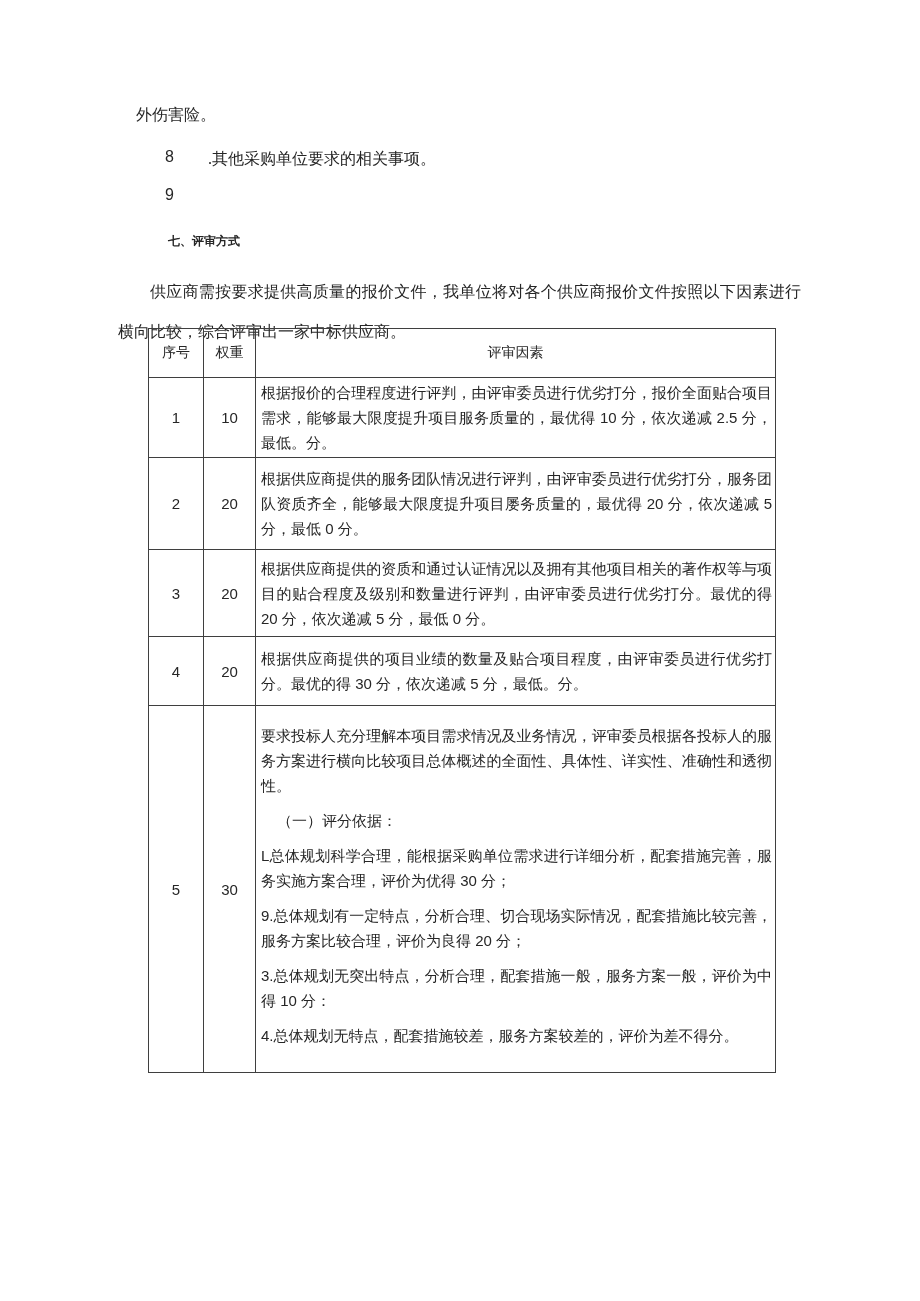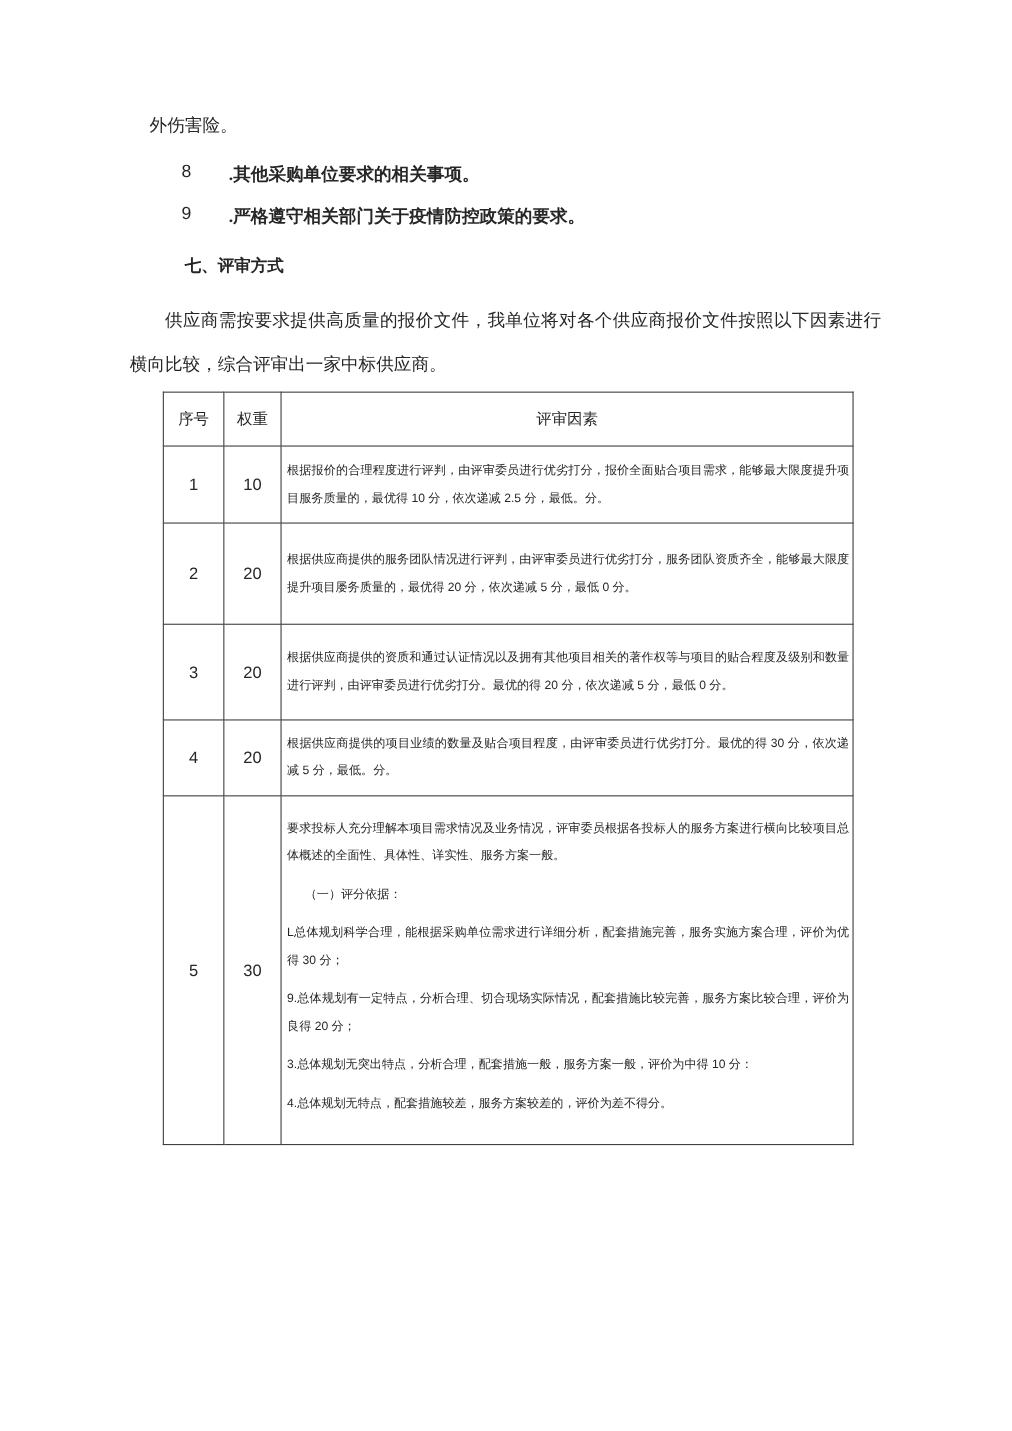--- a/index.html
+++ b/index.html
@@ -19,43 +19,43 @@
     font-size:16px;line-height:20px;
   }
   .list-item{height:20px;}
   .list-item .num{
     position:absolute;left:47px;top:0;
     font-family:"Liberation Sans","DejaVu Sans",sans-serif;
     font-size:16px;
   }
   .list-item .txt{
     position:absolute;left:90px;top:1px;
-    font-size:16px;white-space:nowrap;font-weight:bold;
+    font-size:16px;white-space:nowrap;
   }
   #list-8{left:118px;top:148px;width:600px;}
   #list-9{left:118px;top:186px;width:600px;}
 
   
   .heading{
     left:168px;top:230px;
-    font-family:Liberation Serif, serif;
-    font-weight:bold;font-size:15px;line-height:24px;
+    font-family:Liberation Mono, monospace;
+    font-weight:bold;font-size:12px;line-height:24px;
   }
 
   
   .intro{
     left:118px;top:272px;width:683px;
     font-size:16px;line-height:40px;
     text-align:justify;text-justify:inter-ideograph;
     text-indent:32px;
   }
 
   
   table.eval{
-    position:absolute;left:148px;top:356px;
+    position:absolute;left:148px;top:328px;
     width:627px;
     border-collapse:collapse;
     table-layout:fixed;
   }
   table.eval col.c-no{width:55px;}
   table.eval col.c-w{width:52px;}
   table.eval col.c-f{width:520px;}
   table.eval th,table.eval td{
     border:1px solid #3f3f3f;
     vertical-align:middle;
@@ -65,21 +65,21 @@
     height:46px;text-align:center;
     font-size:14px;
   }
   td.cell-no,td.cell-weight{
     text-align:center;
     font-family:"Liberation Sans","DejaVu Sans",sans-serif;
     font-size:15px;
   }
   td.cell-factor{
     font-family:"Liberation Sans","DejaVu Sans",sans-serif;
-    font-size:11px;line-height:25px;
+    font-size:15px;line-height:25px;
     text-align:justify;text-justify:inter-ideograph;
     padding:2px 3px 2px 5px;
   }
   td.cell-factor p{margin:0;}
   tr.r1{height:70px;}
   tr.r2{height:92px;}
   tr.r3{height:87px;}
   tr.r4{height:69px;}
   tr.r5{height:299px;}
   tr.r5 td.cell-factor{
@@ -94,21 +94,20 @@
 
 <div class="abs tail-line">外伤害险。</div>
 
 <div class="abs list-item" id="list-8">
   <span class="num">8</span>
   <span class="txt">.其他采购单位要求的相关事项。</span>
 </div>
 
 <div class="abs list-item" id="list-9">
   <span class="num">9</span>
-  <span class="txt">.严格遵守相关部门关于疫情防控政策的要求。</span>
 </div>
 
 <div class="abs heading">七、评审方式</div>
 
 <div class="abs intro">供应商需按要求提供高质量的报价文件，我单位将对各个供应商报价文件按照以下因素进行横向比较，综合评审出一家中标供应商。</div>
 
 <table class="eval">
   <colgroup>
     <col class="c-no">
       <col class="c-w">
@@ -147,21 +146,21 @@
       <td class="cell-no">4</td>
       <td class="cell-weight">20</td>
       <td class="cell-factor">
         <p>根据供应商提供的项目业绩的数量及贴合项目程度，由评审委员进行优劣打分。最优的得 30 分，依次递减 5 分，最低。分。</p>
       </td>
     </tr>
     <tr class="r5">
       <td class="cell-no">5</td>
       <td class="cell-weight">30</td>
       <td class="cell-factor">
-        <p>要求投标人充分理解本项目需求情况及业务情况，评审委员根据各投标人的服务方案进行横向比较项目总体概述的全面性、具体性、详实性、服务方案一般。</p>
+        <p>要求投标人充分理解本项目需求情况及业务情况，评审委员根据各投标人的服务方案进行横向比较项目总体概述的全面性、具体性、详实性、准确性和透彻性。</p>
         <p class="indent">（一）评分依据：</p>
         <p>L总体规划科学合理，能根据采购单位需求进行详细分析，配套措施完善，服务实施方案合理，评价为优得 30 分；</p>
         <p>9.总体规划有一定特点，分析合理、切合现场实际情况，配套措施比较完善，服务方案比较合理，评价为良得 20 分；</p>
         <p>3.总体规划无突出特点，分析合理，配套措施一般，服务方案一般，评价为中得 10 分：</p>
         <p>4.总体规划无特点，配套措施较差，服务方案较差的，评价为差不得分。</p>
       </td>
     </tr>
   </tbody>
 </table>
 

